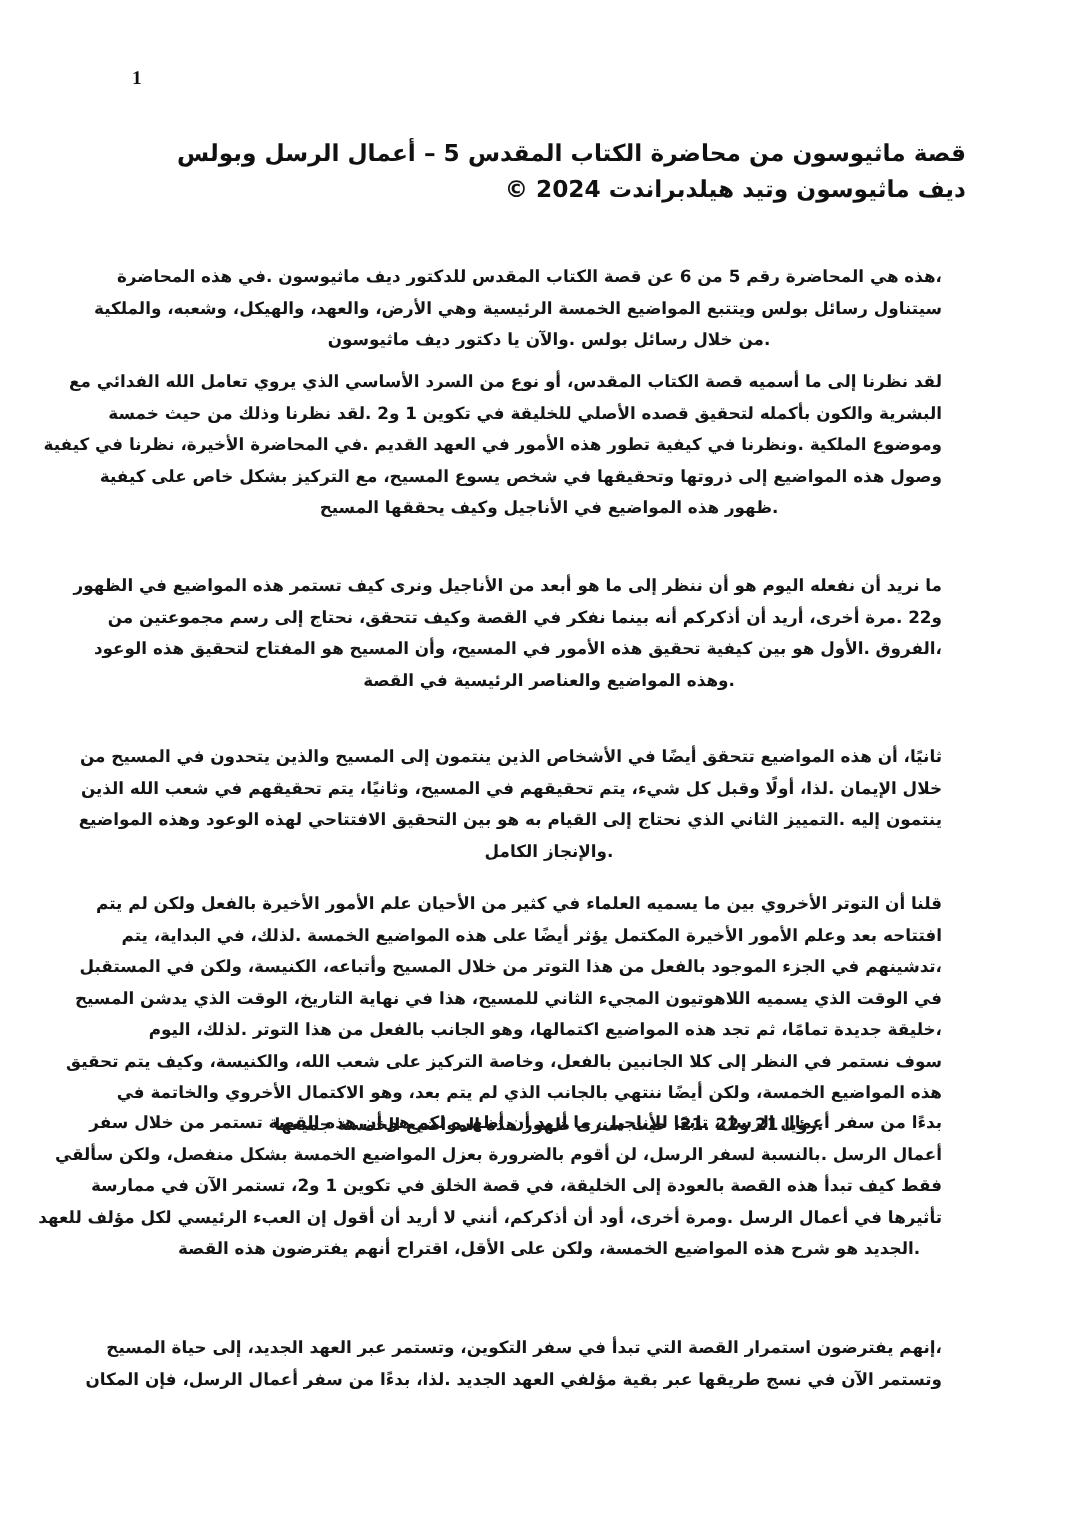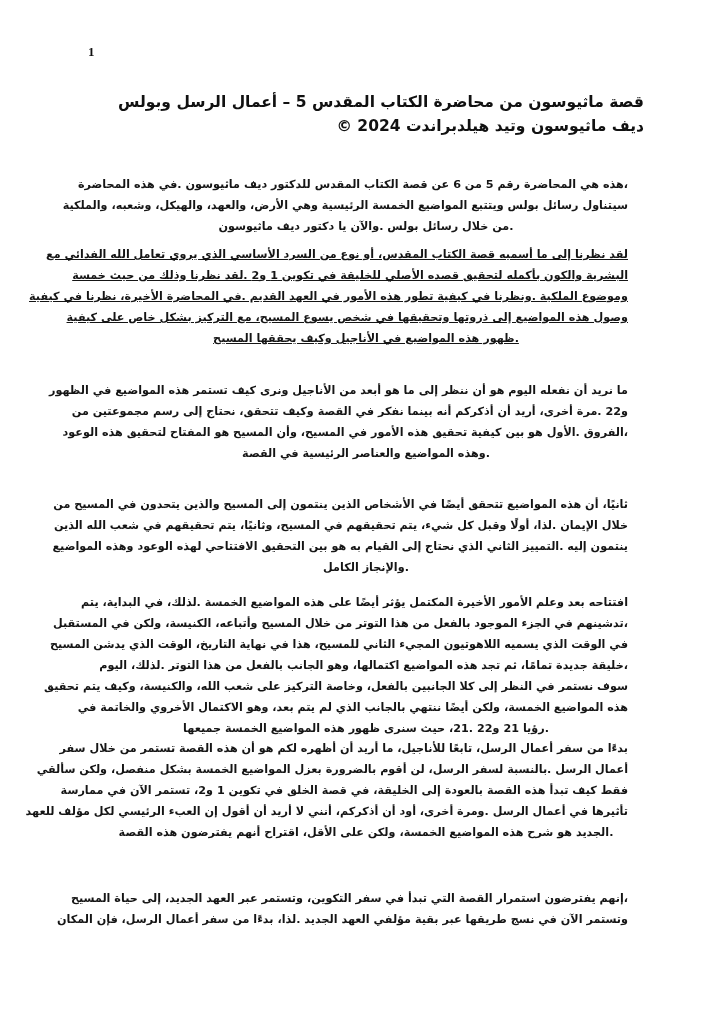--- a/index.html
+++ b/index.html
@@ -56,21 +56,21 @@
     margin: 0;
     color: #151515;
   }
   .para .line {
     display: block;
     white-space: nowrap;
     overflow: visible;
     text-align: center;
   }
   .para.p1 { position: absolute; top: 0px; right: 0; left: 0; }
-  .para.p2 { position: absolute; top: 70px; right: 0; left: 0; text-decoration: underline; }
+  .para.p2 { position: absolute; top: 70px; right: 0; left: 0; }
   .para.p3 { position: absolute; top: 206px; right: 0; left: 0; }
   .para.p4 { position: absolute; top: 320px; right: 0; left: 0; }
   .para.p5 { position: absolute; top: 418px; right: 0; left: 0; }
   .para.p6 { position: absolute; top: 564px; right: 0; left: 0; }
   .para.p7 { position: absolute; top: 714px; right: 0; left: 0; }
 </style>
 </head>
 <body>
 
 <div>
@@ -106,20 +106,21 @@
     </div>
 
     <div class="para p4">
       <span class="line">ثانيًا، أن هذه المواضيع تتحقق أيضًا في الأشخاص الذين ينتمون إلى المسيح والذين يتحدون في المسيح من</span>
       <span class="line">خلال الإيمان .لذا، أولًا وقبل كل شيء، يتم تحقيقهم في المسيح، وثانيًا، يتم تحقيقهم في شعب الله الذين</span>
       <span class="line">ينتمون إليه .التمييز الثاني الذي نحتاج إلى القيام به هو بين التحقيق الافتتاحي لهذه الوعود وهذه المواضيع</span>
       <span class="line">.والإنجاز الكامل</span>
     </div>
 
     <div class="para p5">
+      <span class="line">قلنا أن التوتر الأخروي بين ما يسميه العلماء في كثير من الأحيان علم الأمور الأخيرة بالفعل ولكن لم يتم</span>
       <span class="line">افتتاحه بعد وعلم الأمور الأخيرة المكتمل يؤثر أيضًا على هذه المواضيع الخمسة .لذلك، في البداية، يتم</span>
       <span class="line">،تدشينهم في الجزء الموجود بالفعل من هذا التوتر من خلال المسيح وأتباعه، الكنيسة، ولكن في المستقبل</span>
       <span class="line">في الوقت الذي يسميه اللاهوتيون المجيء الثاني للمسيح، هذا في نهاية التاريخ، الوقت الذي يدشن المسيح</span>
       <span class="line">،خليقة جديدة تمامًا، ثم تجد هذه المواضيع اكتمالها، وهو الجانب بالفعل من هذا التوتر .لذلك، اليوم</span>
       <span class="line">سوف نستمر في النظر إلى كلا الجانبين بالفعل، وخاصة التركيز على شعب الله، والكنيسة، وكيف يتم تحقيق</span>
       <span class="line">هذه المواضيع الخمسة، ولكن أيضًا ننتهي بالجانب الذي لم يتم بعد، وهو الاكتمال الأخروي والخاتمة في</span>
       <span class="line">.رؤيا 21 و22 .21، حيث سنرى ظهور هذه المواضيع الخمسة جميعها</span>
     </div>
 
     <div class="para p6">

